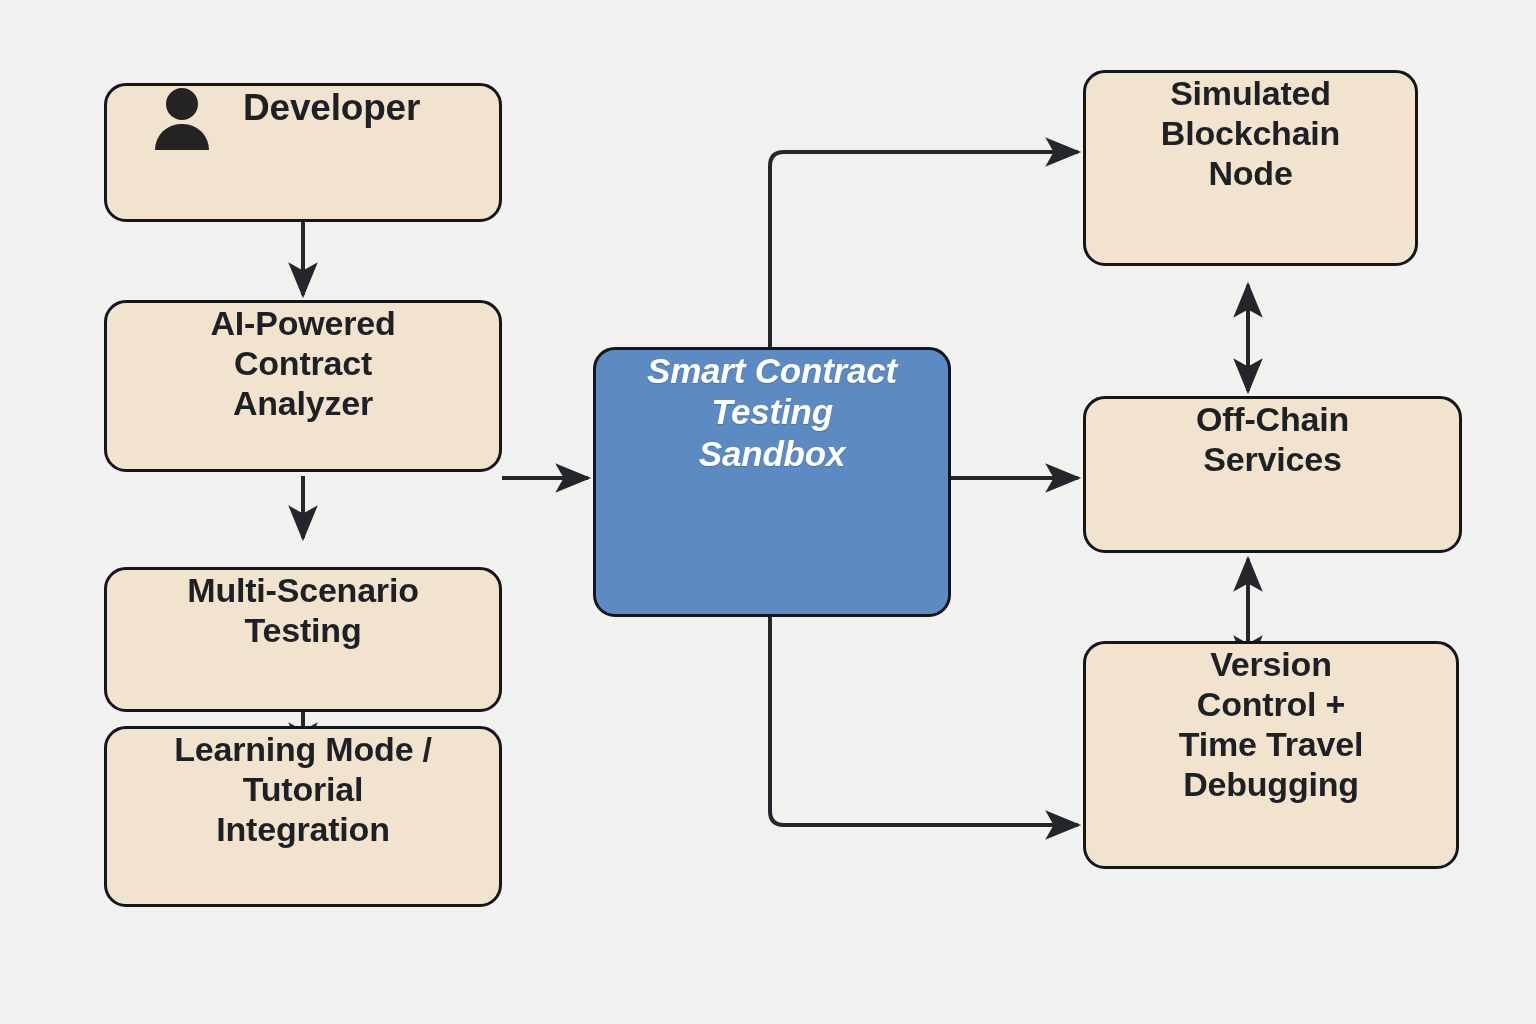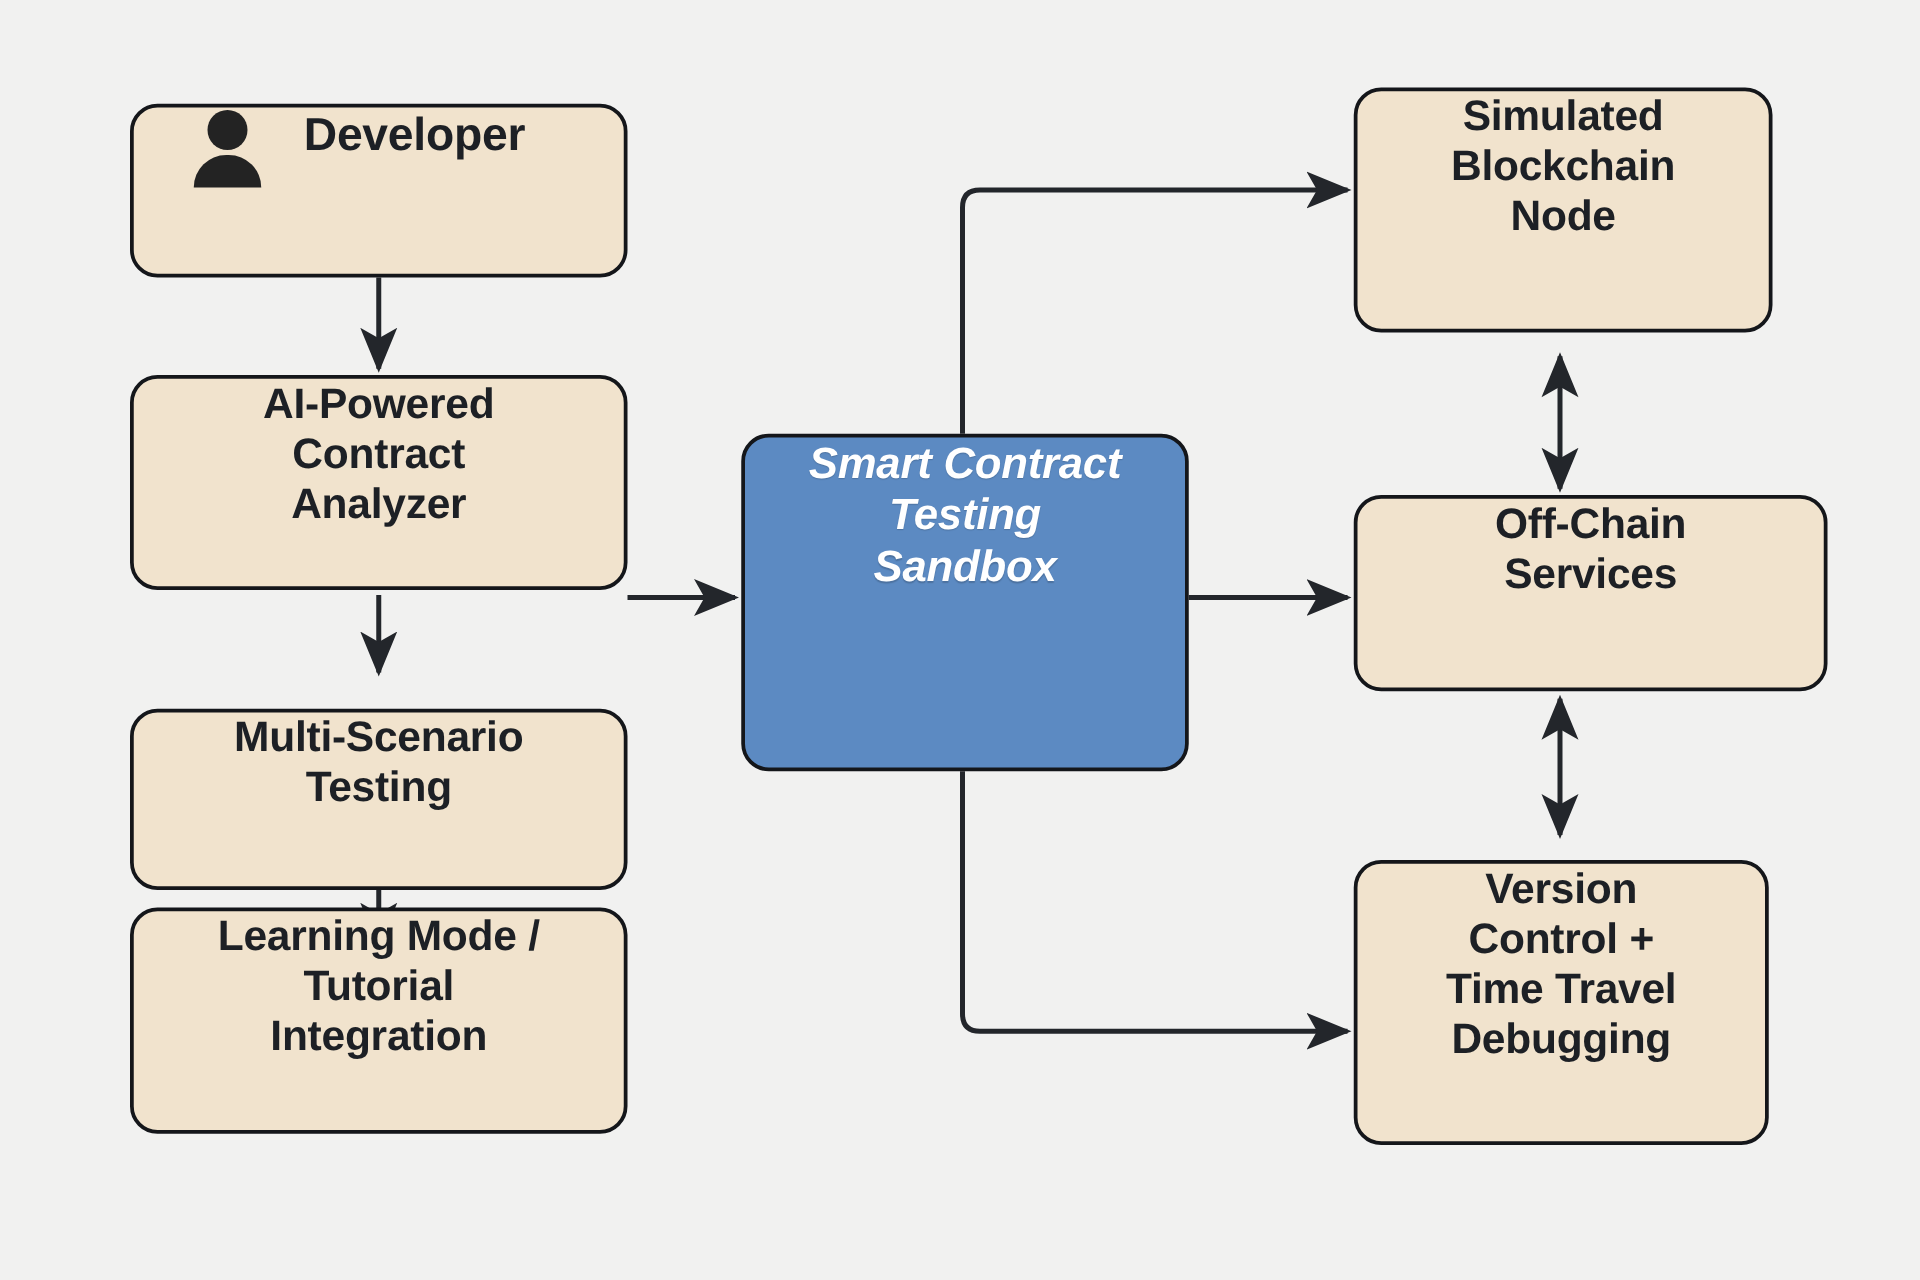--- a/index.html
+++ b/index.html
@@ -157,20 +157,20 @@
     <span class="label">Simulated
 Blockchain
 Node</span>
   </div>
 
   <div class="node" style="left:1083px; top:396px; width:379px; height:157px;">
     <span class="label">Off-Chain
 Services</span>
   </div>
 
-  <div class="node" style="left:1083px; top:688px; width:332px; height:228px;">
+  <div class="node" style="left:1083px; top:641px; width:376px; height:228px;">
     <span class="label">Version
 Control +
 Time Travel
 Debugging</span>
   </div>
 
 </div>
 
 </body></html>

